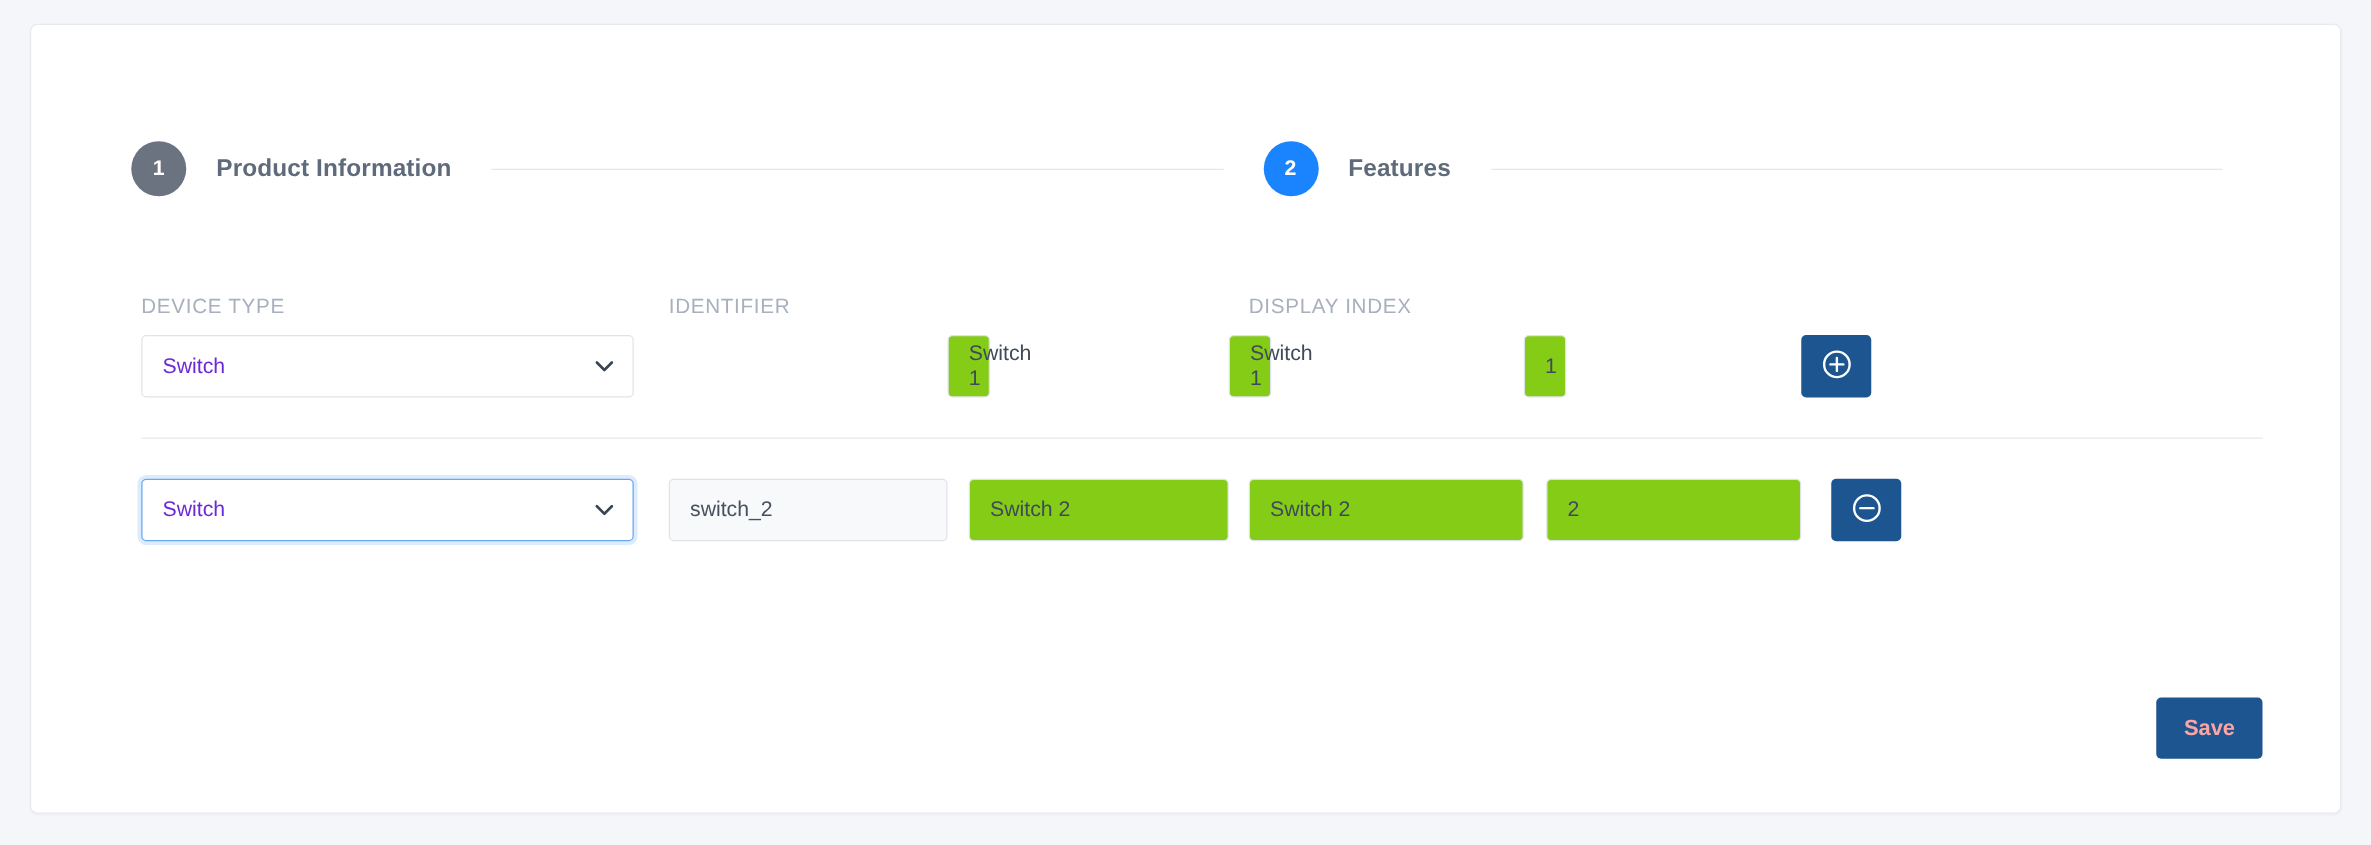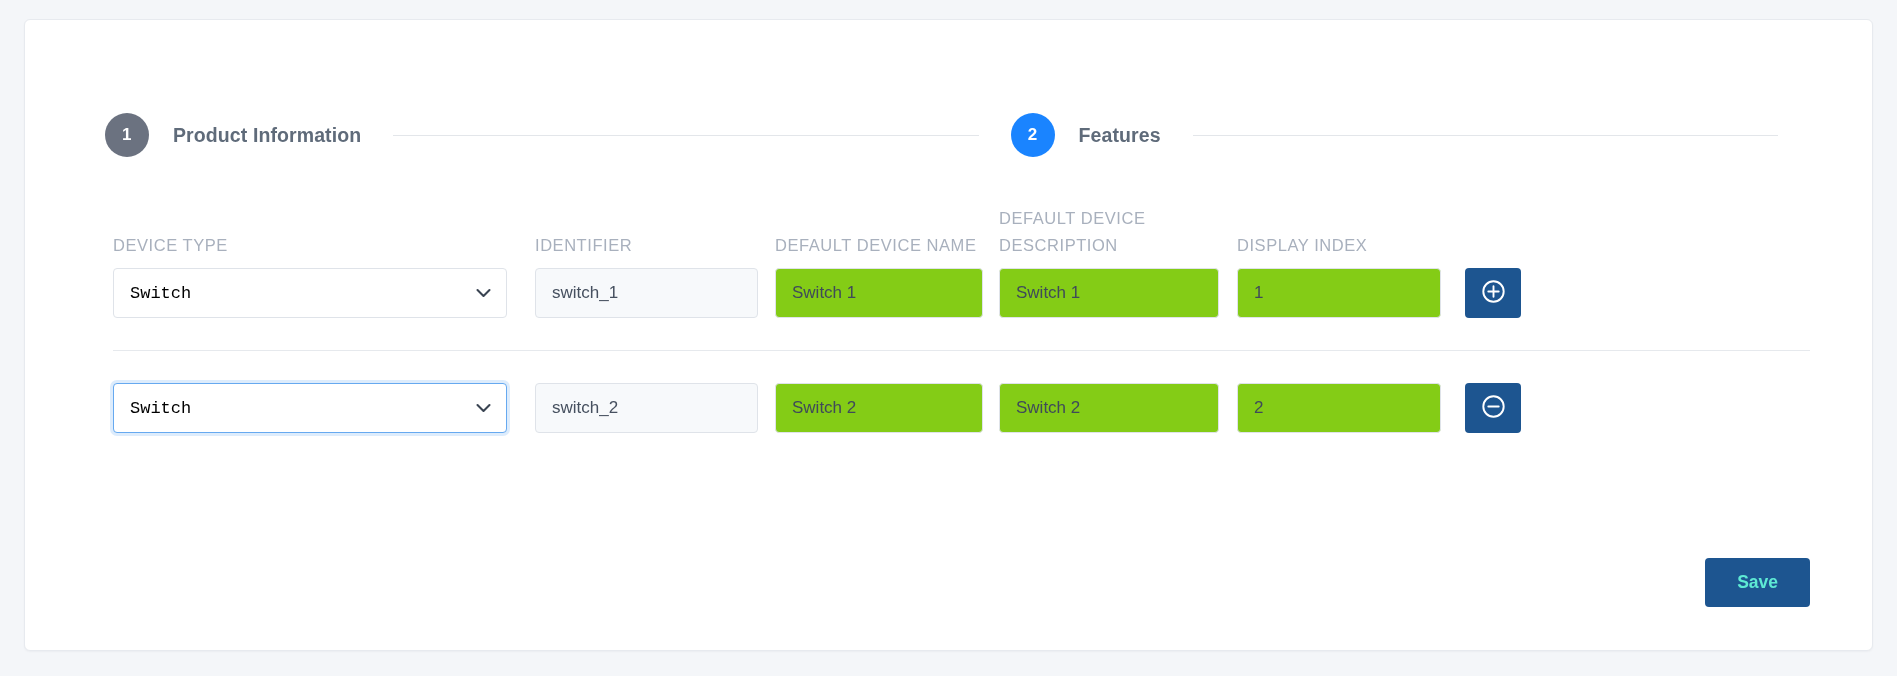--- a/index.html
+++ b/index.html
@@ -127,26 +127,25 @@
     position: relative;
     width: 100%;
   }
   .select-box {
     height: 50px;
     width: 100%;
     border: 1px solid #dfe3e9;
     border-radius: 4px;
     background: #ffffff;
     font-size: 17px;
-    color: #000000;
+    color: #6d28d9;
     padding: 0 28px 0 16px;
     display: flex;
     align-items: center;
     cursor: pointer;
-    font-family: Liberation Mono, monospace;
   }
   .select-box.focused {
     border: 1px solid #66a9f0;
     box-shadow: 0 0 0 3px rgba(102,169,240,0.22);
   }
   .chev {
     position: absolute;
     right: 16px;
     top: 50%;
     transform: translateY(-50%);
@@ -176,27 +175,27 @@
     padding: 0;
   }
 
   .savewrap {
     position: absolute;
     right: 62px;
     top: 538px;
   }
   .savebtn {
     background: #1d5590;
-    color: #5eead4;
+    color: #fca5a5;
     border: none;
     border-radius: 4px;
     font-family: "Liberation Sans", sans-serif;
     font-size: 17.5px;
     font-weight: bold;
-    padding: 0 32px;
+    padding: 0 22px;
     height: 49px;
     min-width: 83px;
     cursor: pointer;
   }
 
   .spacer { }
 </style>
 </head>
 <body>
 
@@ -216,41 +215,37 @@
       <div class="step-line"></div>
     </div>
 
     <div class="grid">
 
       <div class="row head-row">
         <div class="col-head">DEVICE TYPE</div>
         <div class="spacer"></div>
         <div class="col-head">IDENTIFIER</div>
         <div class="spacer"></div>
-        <div class="col-head">DEFAULT DEVICE NAME</div>
-        <div class="spacer"></div>
-        <div class="col-head">DEFAULT DEVICE
-DESCRIPTION</div>
+        <div class="spacer"></div>
         <div class="spacer"></div>
         <div class="col-head">DISPLAY INDEX</div>
         <div class="spacer"></div>
         <div class="spacer"></div>
       </div>
 
       <div class="row rowbody">
         <div class="select-wrap">
           <div class="select-box">Switch</div>
           <span class="chev">
             <svg width="15" height="10" viewBox="0 0 15 10">
                 <path d="M1.5 2 L7.5 8 L13.5 2" stroke="#3a4452" stroke-width="2.1" fill="none" stroke-linecap="round" stroke-linejoin="round"></path>
               </svg>
           </span>
         </div>
         <div class="spacer"></div>
-        <div class="field readonly">switch_1</div>
         <div class="spacer"></div>
         <div class="field">Switch 1</div>
         <div class="spacer"></div>
         <div class="field">Switch 1</div>
         <div class="spacer"></div>
         <div class="field">1</div>
         <div class="spacer"></div>
         <button class="iconbtn">
           <span>
             <svg width="25" height="25" viewBox="0 0 25 25">

